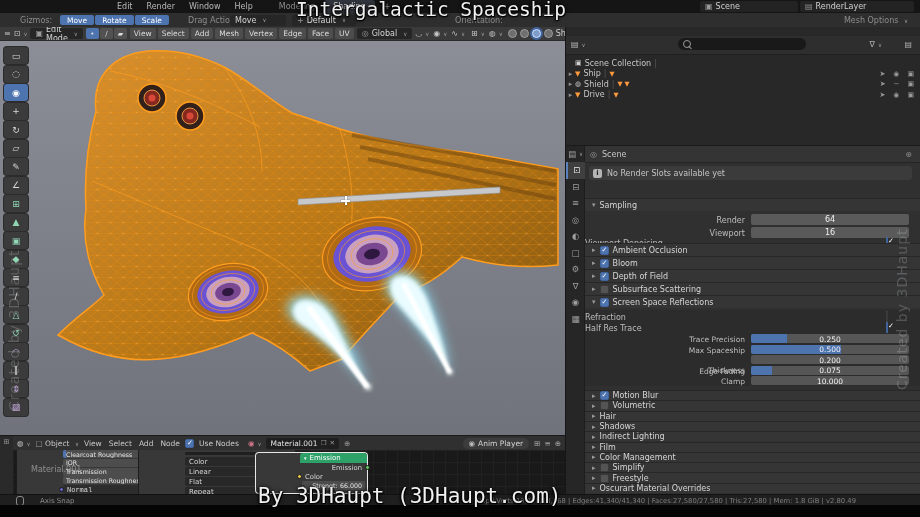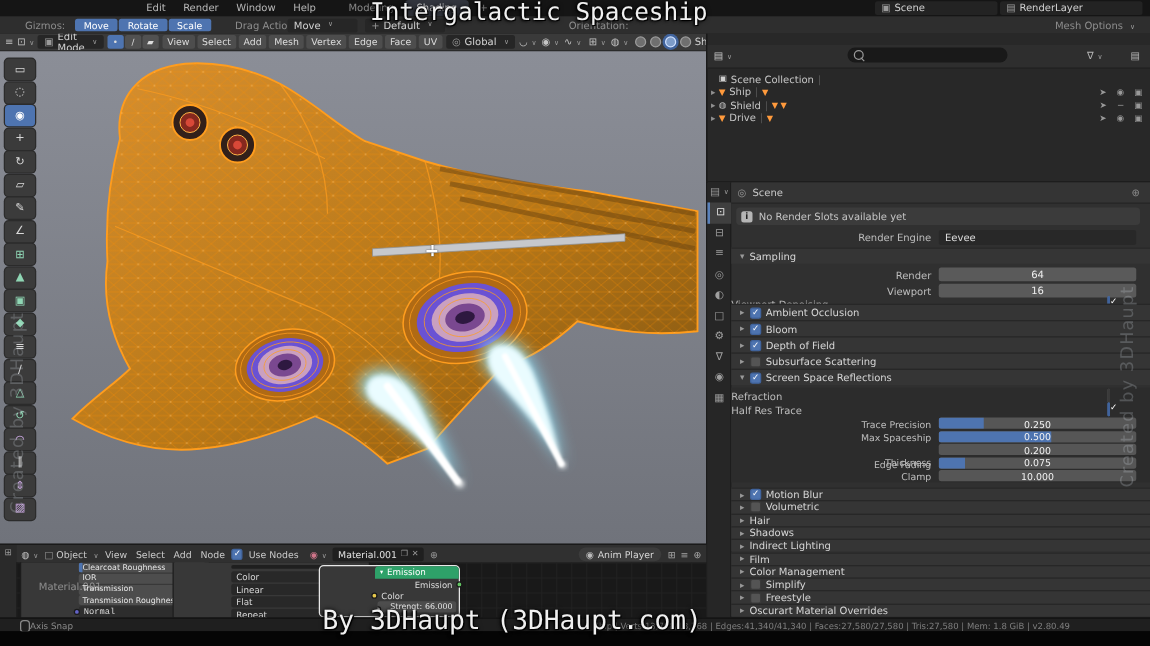--- a/index.html
+++ b/index.html
@@ -430,26 +430,20 @@
     <div id="pbody">
       <div class="phead">
         <span style="color:#9a9a9a;">◎</span>
         <span>Scene</span>
         <span style="position:absolute;right:8px;color:#8a8a8a;">⊕</span>
       </div>
       <div class="infobox">
         <span class="iicon">i</span>
         <span>No Render Slots available yet</span>
       </div>
-      <div class="prow" style="top:38px;">
-        <span class="plabel">Render Engine</span>
-        <div class="pfield">
-            <span>Eevee</span>
-          </div>
-      </div>
       <div class="pnlhead" style="top:52px;">
         <span style="color:#999;font-size:7px;">▾</span>
         <span>Sampling</span>
       </div>
       <div class="prow" style="top:68px;">
         <span class="plabel">Render</span>
         <div class="pvalue">
             <span>64</span>
           </div>
       </div>
@@ -735,21 +729,21 @@
         <div class="nrow" style="height:9px;position:relative;">
           <span class="sock" style="left:-5px;top:2px;background:#a0a0a0;"></span>
           <span>Strengt:</span>
           <span>66.000</span>
         </div>
       </div>
     </div>
   </div>
 
   <div class="abs" id="status">
-    <span class="abs flex" style="left:16px;top:1px;gap:0;color:#8a8a8a;font-size:7px;">
+    <span class="abs flex" style="left:16px;top:1px;gap:16px;color:#8a8a8a;font-size:7px;">
       <span class="mouseicon"></span>
       <span>Axis Snap</span>
     </span>
     <span class="abs" style="right:64px;top:2px;color:#7f7f7f;font-size:6.8px;">Ship | Verts:13,768/13,768 | Edges:41,340/41,340 | Faces:27,580/27,580 | Tris:27,580 | Mem: 1.8 GiB | v2.80.49</span>
   </div>
   <div class="abs" id="blackbar"></div>
 
   <div class="abs ovtitle" style="left:296px;top:-2px;font-size:19.5px;">Intergalactic Spaceship</div>
   <div class="abs ovtitle" style="left:258px;top:484px;font-size:21px;">By 3DHaupt (3DHaupt.com)</div>
   <div class="abs watermark" style="left:894px;top:150px;height:240px;">Created by 3DHaupt</div>

